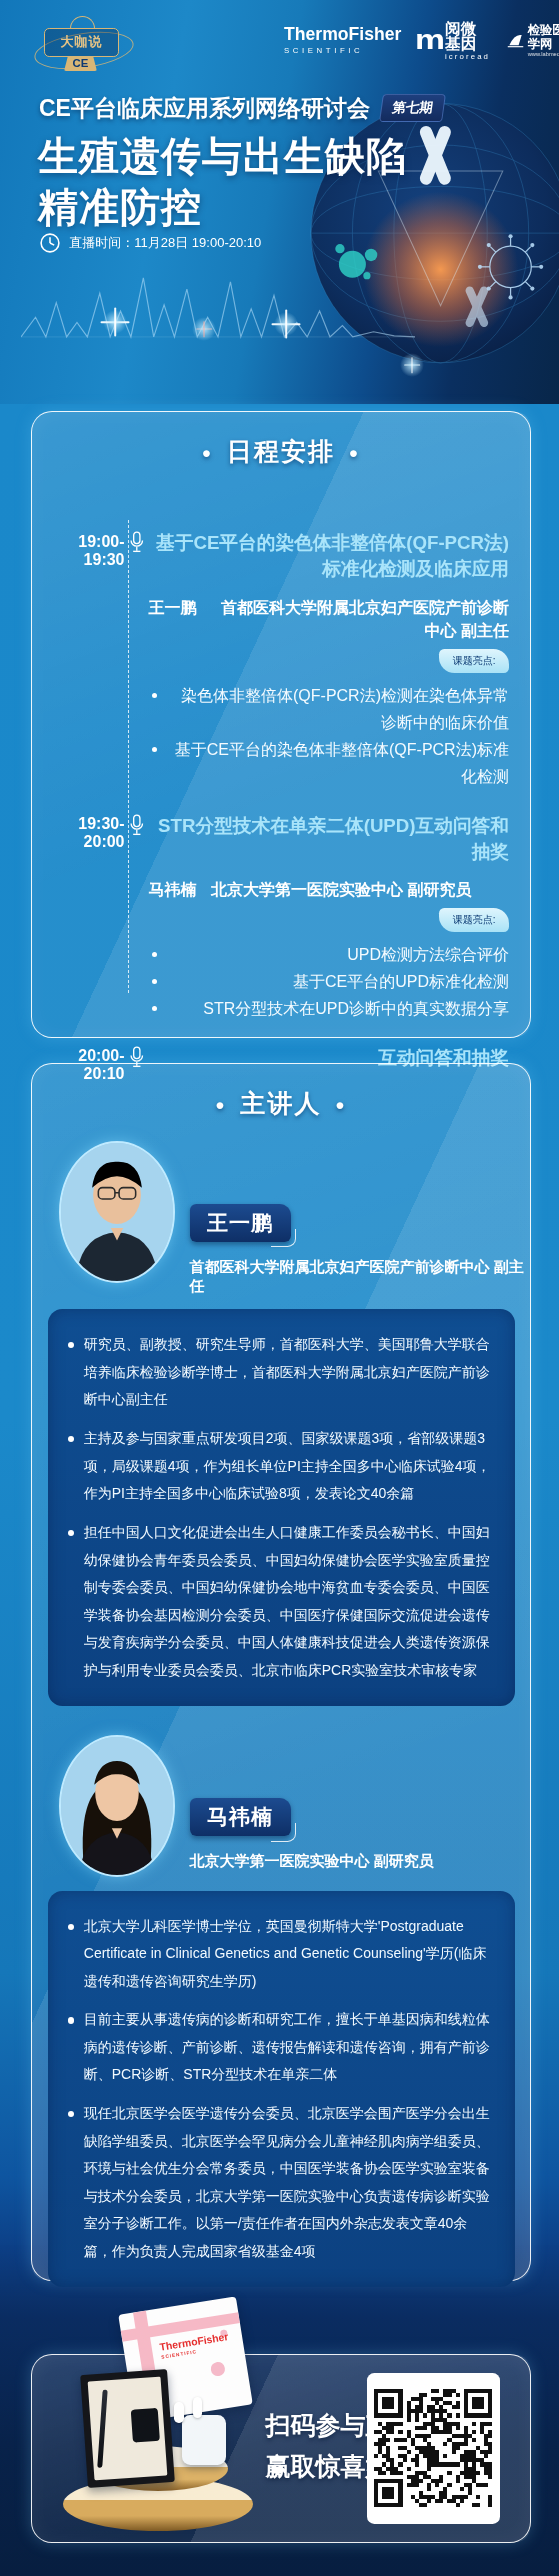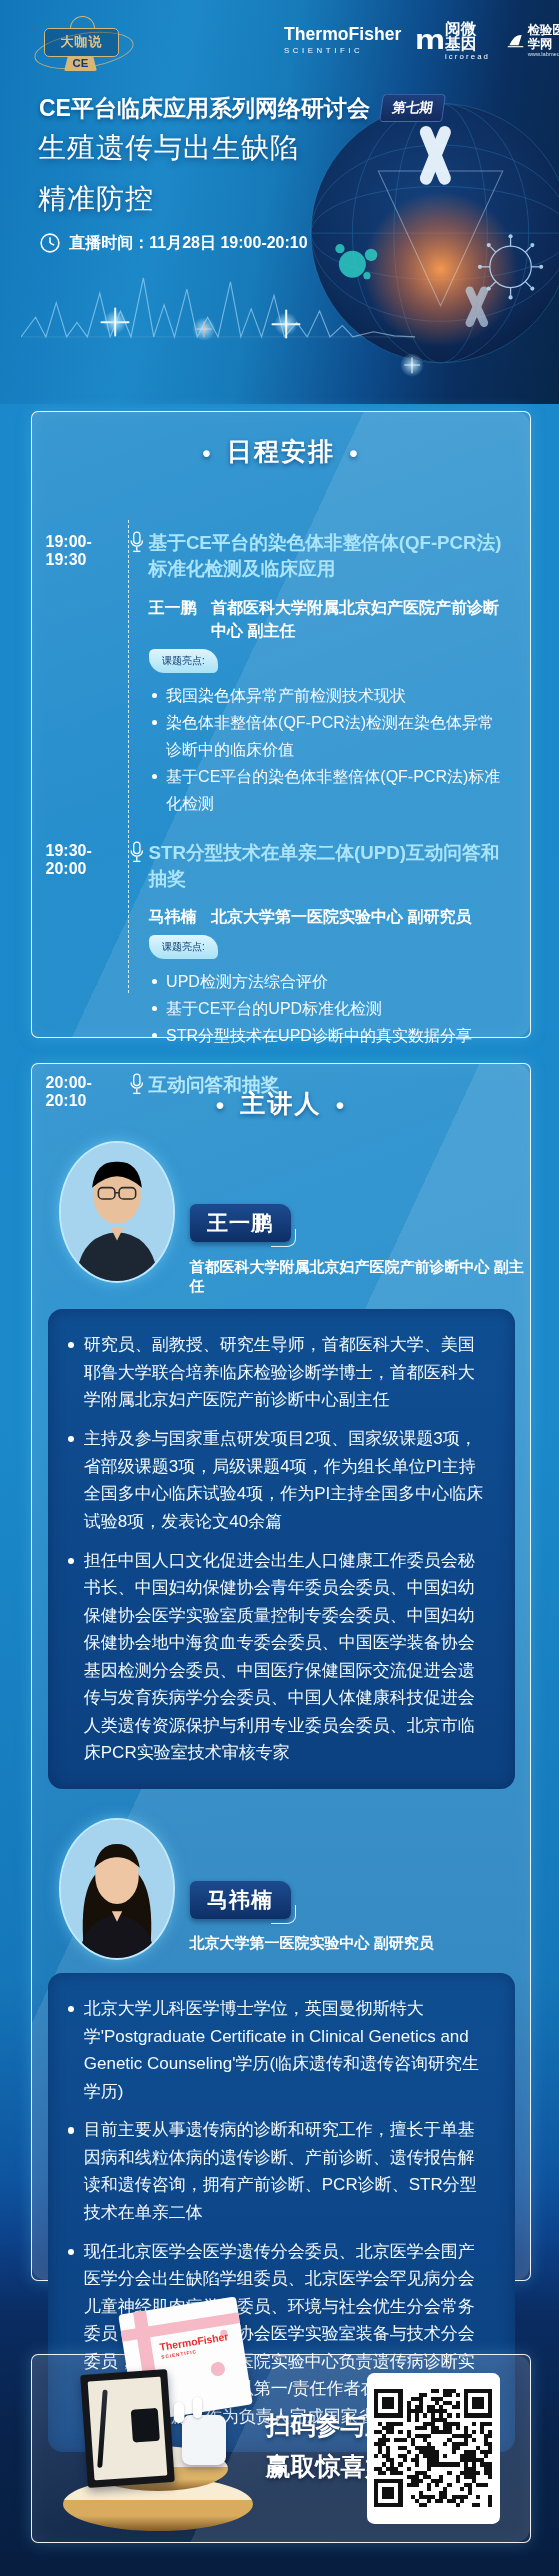--- a/index.html
+++ b/index.html
@@ -43,40 +43,40 @@
   .mr-name{font-size:15.6px;font-weight:bold;line-height:15.6px;}
   .mr-sub{font-size:7.8px;letter-spacing:2.1px;}
   .lm{display:flex;align-items:center;}
   .lm-name{font-size:12.4px;font-weight:bold;line-height:13.5px;}
   .lm-sub{font-size:5.7px;opacity:.85;}
   
   .series-row{position:absolute;left:39px;top:93px;display:flex;align-items:center;text-align:center;}
   .series-title{font-size:23px;font-weight:bold;text-shadow:0 1.6px 4.1px rgba(4,30,70,.5);}
   .edition{margin-left:11.4px;background:linear-gradient(180deg,#1e3f7e,#132b5e);border-radius:4.1px;
     transform:skewX(-8deg);padding:4.1px 10.4px;font-size:13.5px;font-weight:bold;border:0.5px solid rgba(120,170,255,.4);}
-  .main-title{position:absolute;left:38px;font-size:28px;font-weight:normal;letter-spacing:1px;
+  .main-title{position:absolute;left:38px;font-size:40px;font-weight:bold;letter-spacing:1px;
     text-shadow:0 2.1px 6.2px rgba(4,30,70,.55);}
   .t1{top:129px;} .t2{top:180px;}
   .time-row{position:absolute;left:39px;top:232px;display:flex;align-items:center;}
   .time-row svg{margin-right:8.3px;}
-  .time-text{font-size:16px;font-weight:bold;}
-  
-  .card{position:absolute;left:31px;width:498px;border:1.6px solid rgba(255,255,255,.92);border-radius:7px;
+  .time-text{font-size:13px;font-weight:normal;}
+  
+  .card{position:absolute;left:31px;width:498px;border:1.6px solid rgba(255,255,255,.92);border-radius:21px;
     background:linear-gradient(160deg,rgba(255,255,255,.14),rgba(255,255,255,.05) 60%);
     box-shadow:0 0 15.6px rgba(120,210,255,.25), inset 0 0 21px rgba(255,255,255,.05);}
   .card:before{content:"";position:absolute;inset:0;border-radius:14px;
     background:linear-gradient(115deg,transparent 42%,rgba(255,255,255,.10) 42%);pointer-events:none;}
   .card-h{position:relative;text-align:center;margin-top:23px;font-size:25px;font-weight:bold;
     text-shadow:0 2.1px 4.1px rgba(3,40,90,.55);letter-spacing:2.1px;}
   .card-h .dot{font-size:15.6px;vertical-align:middle;margin:0 13.5px;}
   
   #agenda{top:411px;height:625px;}
   .agenda-body{position:relative;padding:18.7px 21px 0 13.5px;}
   .dash-line{position:absolute;left:96px;top:108px;height:473px;border-left:1.6px dashed rgba(255,255,255,.8);}
-  .agenda-item{position:relative;display:flex;margin-top:23px;}
+  .agenda-item{position:relative;display:flex;margin-top:23px;text-align:right;}
   .a-time{width:79px;flex:none;font-size:16px;font-weight:bold;padding-top:2.1px;}
   .a-mic{width:24px;flex:none;display:flex;justify-content:center;padding-top:1px;}
   .a-content{flex:1;min-width:0;}
   .a-title{font-size:18.7px;font-weight:bold;color:#a9e4fa;line-height:26px;}
   .a-speaker{display:flex;margin-top:13.5px;font-size:16px;font-weight:bold;line-height:23px;}
   .a-name{flex:none;margin-right:14.5px;}
   .hl-badge{display:inline-block;margin-top:7px;background:linear-gradient(180deg,#dff5fd,#a9e2f6);
     color:#0c3b74;font-size:10px;font-weight:normal;padding:5.2px 13.5px;border-radius:5.2px 15.6px 5.2px 15.6px;}
   .a-list{list-style:none;margin:8.3px 0 0;padding:0;}
   .a-list li{position:relative;padding-left:17.6px;font-size:16px;line-height:27px;color:#f4fbff;}
@@ -92,21 +92,21 @@
   .name-badge{display:inline-block;position:relative;background:linear-gradient(180deg,#1c4b90,#0e2f66);
     border-radius:6.2px 11.4px 6.2px 6.2px;padding:5.2px 17.6px;font-size:21px;font-weight:bold;letter-spacing:1px;
     box-shadow:0 2.1px 5.2px rgba(3,25,60,.4);}
   .name-badge:after{content:"";position:absolute;right:-5.2px;bottom:-5.2px;width:24px;height:17.6px;
     border-right:1.6px solid rgba(255,255,255,.85);border-bottom:1.6px solid rgba(255,255,255,.85);
     border-radius:0 0 8.3px 0;}
   .p-aff{margin-top:15.6px;font-size:15px;font-weight:bold;color:#ffffff;}
   .panel{position:relative;margin:13.5px auto 0;width:467px;border-radius:14.5px;
     background:linear-gradient(180deg,#0f4e92,#0c4181);box-shadow:inset 0 0 15.6px rgba(0,20,60,.35);}
   .panel ul{list-style:none;margin:0;padding:22px 23px 22px 18.7px;}
-  .panel li{position:relative;padding-left:17.6px;font-size:17px;line-height:27.5px;color:#f2faff;margin-top:11.4px;}
+  .panel li{position:relative;padding-left:17.6px;font-size:14px;line-height:27.5px;color:#f2faff;margin-top:11.4px;}
   .panel li:first-child{margin-top:0;}
   .panel li:before{content:"";position:absolute;left:2.1px;top:11px;width:6.2px;height:6.2px;border-radius:50%;background:#fff;}
   
   #footer-card{top:2354px;height:187px;border-width:1px;}
   .cta{position:absolute;left:223px;top:50px;width:171px;text-align:center;}
   .cta div{font-size:25px;font-weight:bold;line-height:41px;text-shadow:0 1.6px 4.1px rgba(0,20,50,.6);}
   .qr-wrap{position:absolute;right:30px;top:17.6px;width:133px;height:151px;background:#fff;border-radius:7.3px;
     padding:7.3px;box-sizing:border-box;}
   .qr-wrap svg{width:100%;height:100%;}
   
@@ -294,21 +294,20 @@
             </svg>
         </div>
         <div class="a-content">
           <div class="a-title">基于CE平台的染色体非整倍体(QF-PCR法)标准化检测及临床应用</div>
           <div class="a-speaker">
             <span class="a-name">王一鹏</span>
             <span class="a-org">首都医科大学附属北京妇产医院产前诊断中心 副主任</span>
           </div>
           <span class="hl-badge">课题亮点:</span>
           <ul class="a-list">
-            <li>我国染色体异常产前检测技术现状</li>
             <li>染色体非整倍体(QF-PCR法)检测在染色体异常诊断中的临床价值</li>
             <li>基于CE平台的染色体非整倍体(QF-PCR法)标准化检测</li>
           </ul>
         </div>
       </div>
 
       <div class="agenda-item">
         <div class="a-time">19:30-20:00</div>
         <div class="a-mic">
           <svg width="15.6" height="22" viewBox="0 0 30 42">

